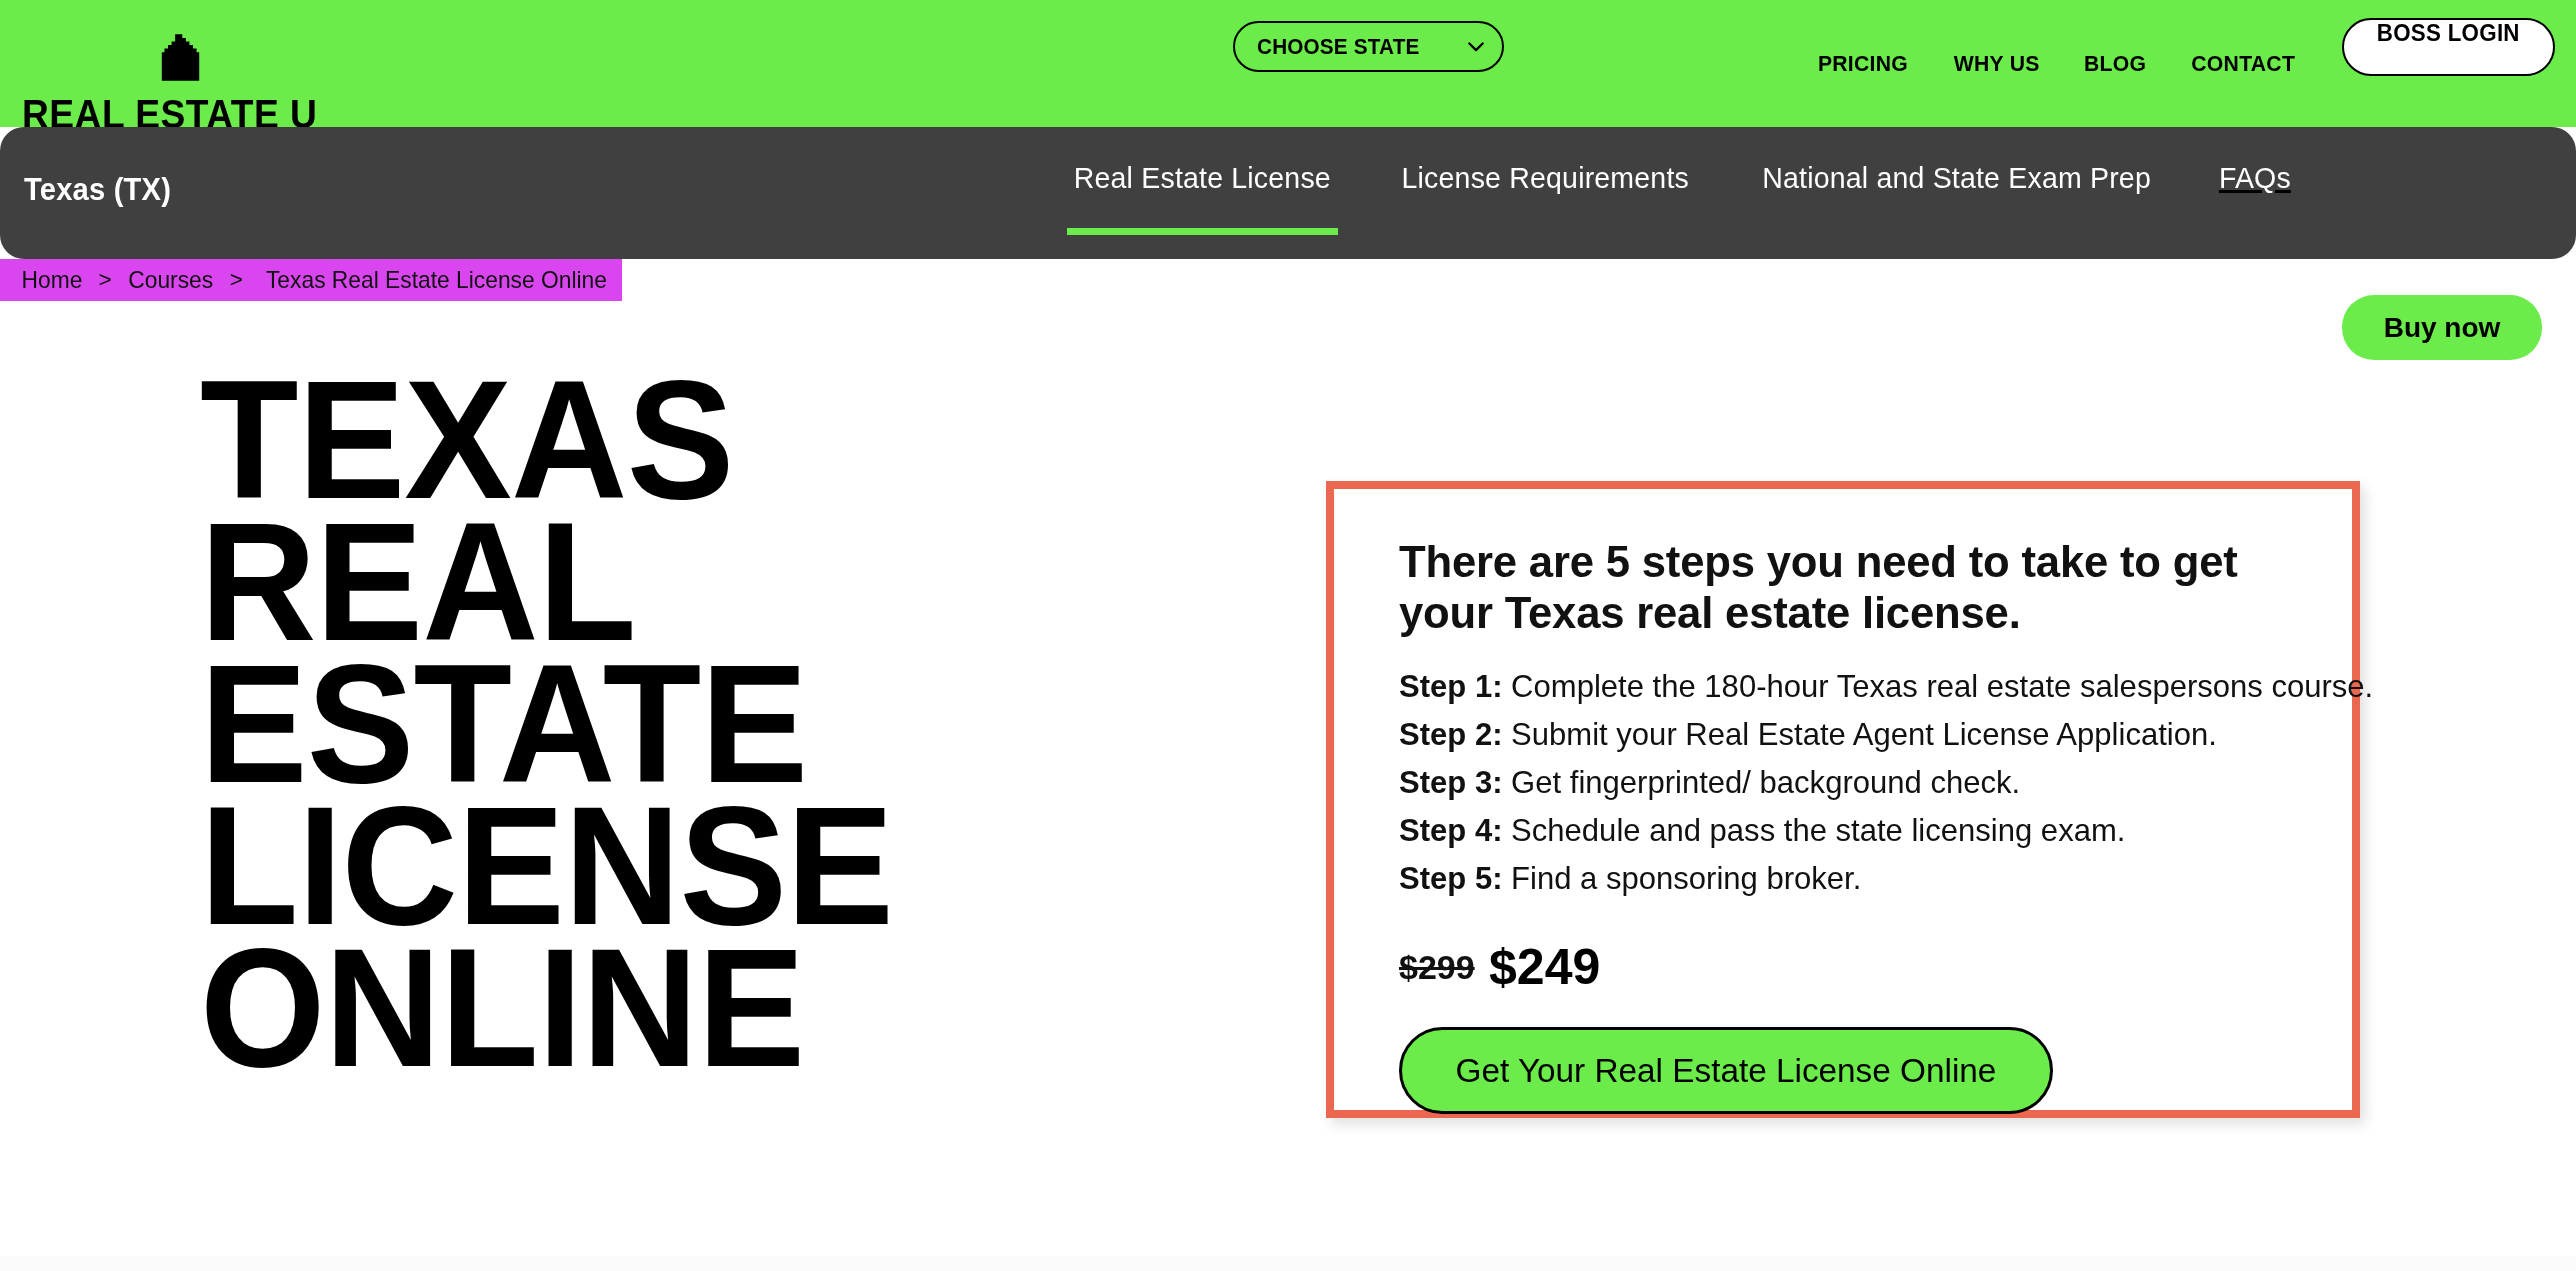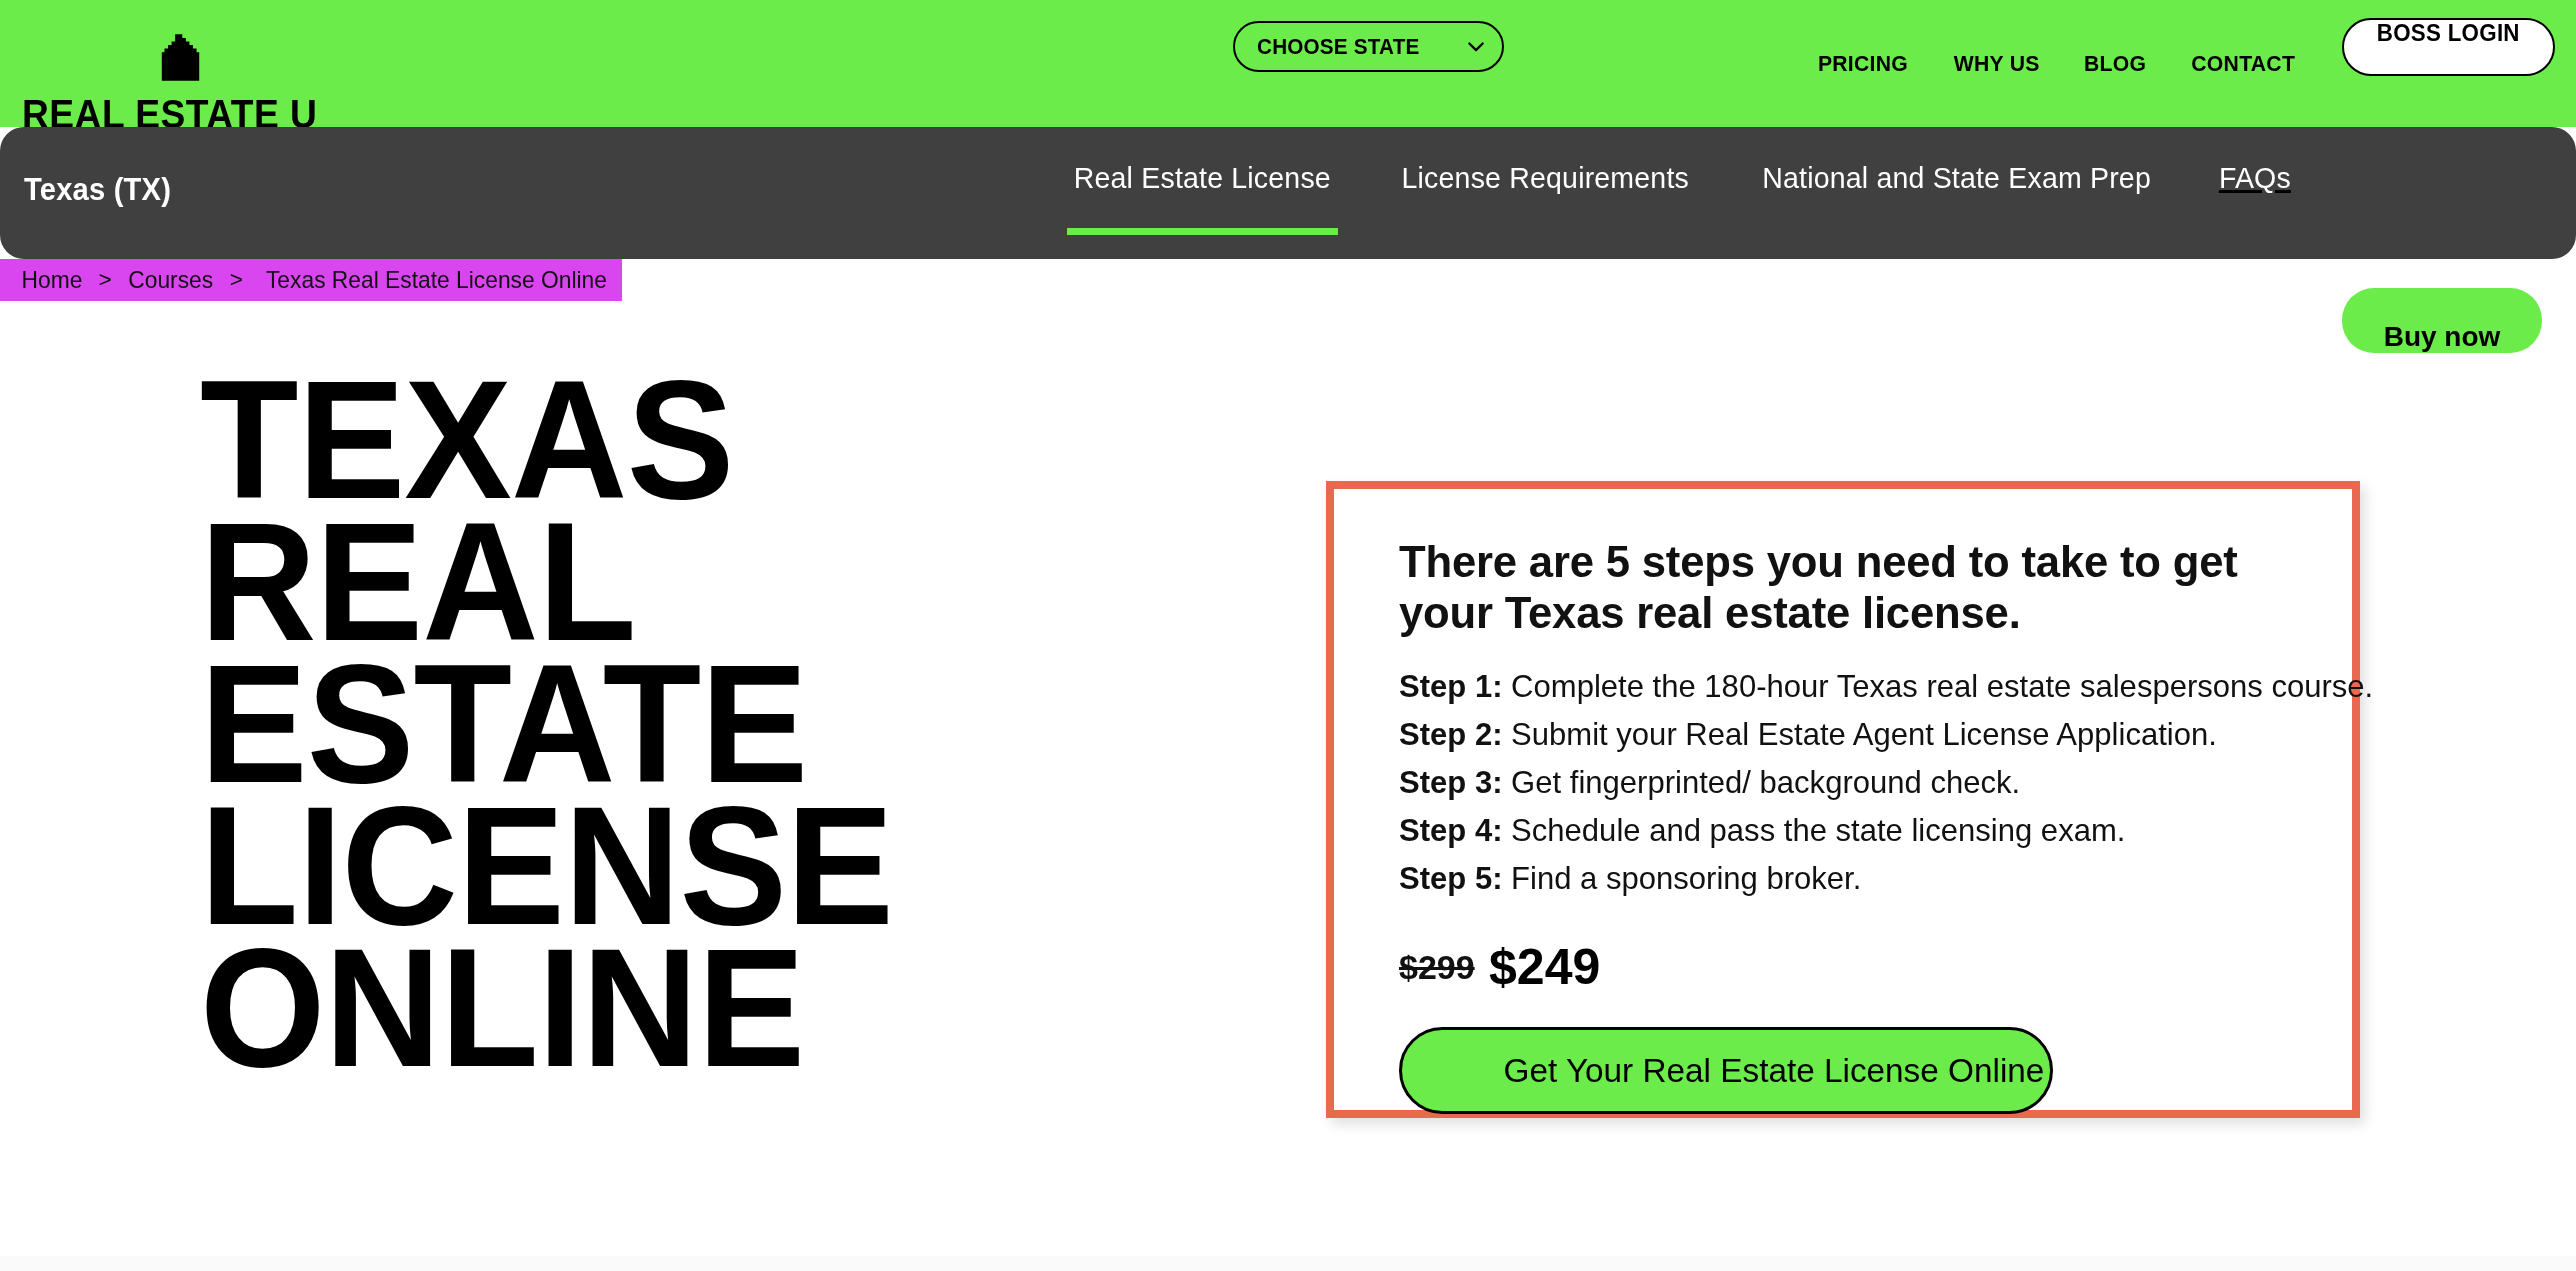--- a/index.html
+++ b/index.html
@@ -193,27 +193,27 @@
     left: 0;
     bottom: 0;
     width: 100%;
     height: 7.2px;
     background: #6bec4a;
   }
 
   .buynow {
     position: absolute;
     left: 2342px;
-    top: 161px;
+    top: 168px;
     width: 200px;
     height: 65px;
     background: #6bec4a;
     border-radius: 32px;
     display: flex;
-    align-items: flex-end;
+    align-items: center;
     justify-content: center;
     cursor: pointer;
   }
   .buynow span {
     font-family: "Liberation Sans", sans-serif;
     font-size: 28px;
     font-weight: 700;
     color: #000000;
     white-space: nowrap;
   }
@@ -336,21 +336,21 @@
 
   .cta-button {
     margin-top: 31px;
     width: 654px;
     height: 87px;
     background: #6bec4a;
     border: 3.6px solid #000000;
     border-radius: 45px;
     display: flex;
     align-items: center;
-    justify-content: flex-end;
+    justify-content: center;
     cursor: pointer;
   }
   .cta-button span {
     font-family: "Liberation Sans Narrow", "Liberation Sans", sans-serif;
     font-size: 34px;
     color: #000000;
     white-space: nowrap;
     transform: scaleX(0.98);
   }
 

